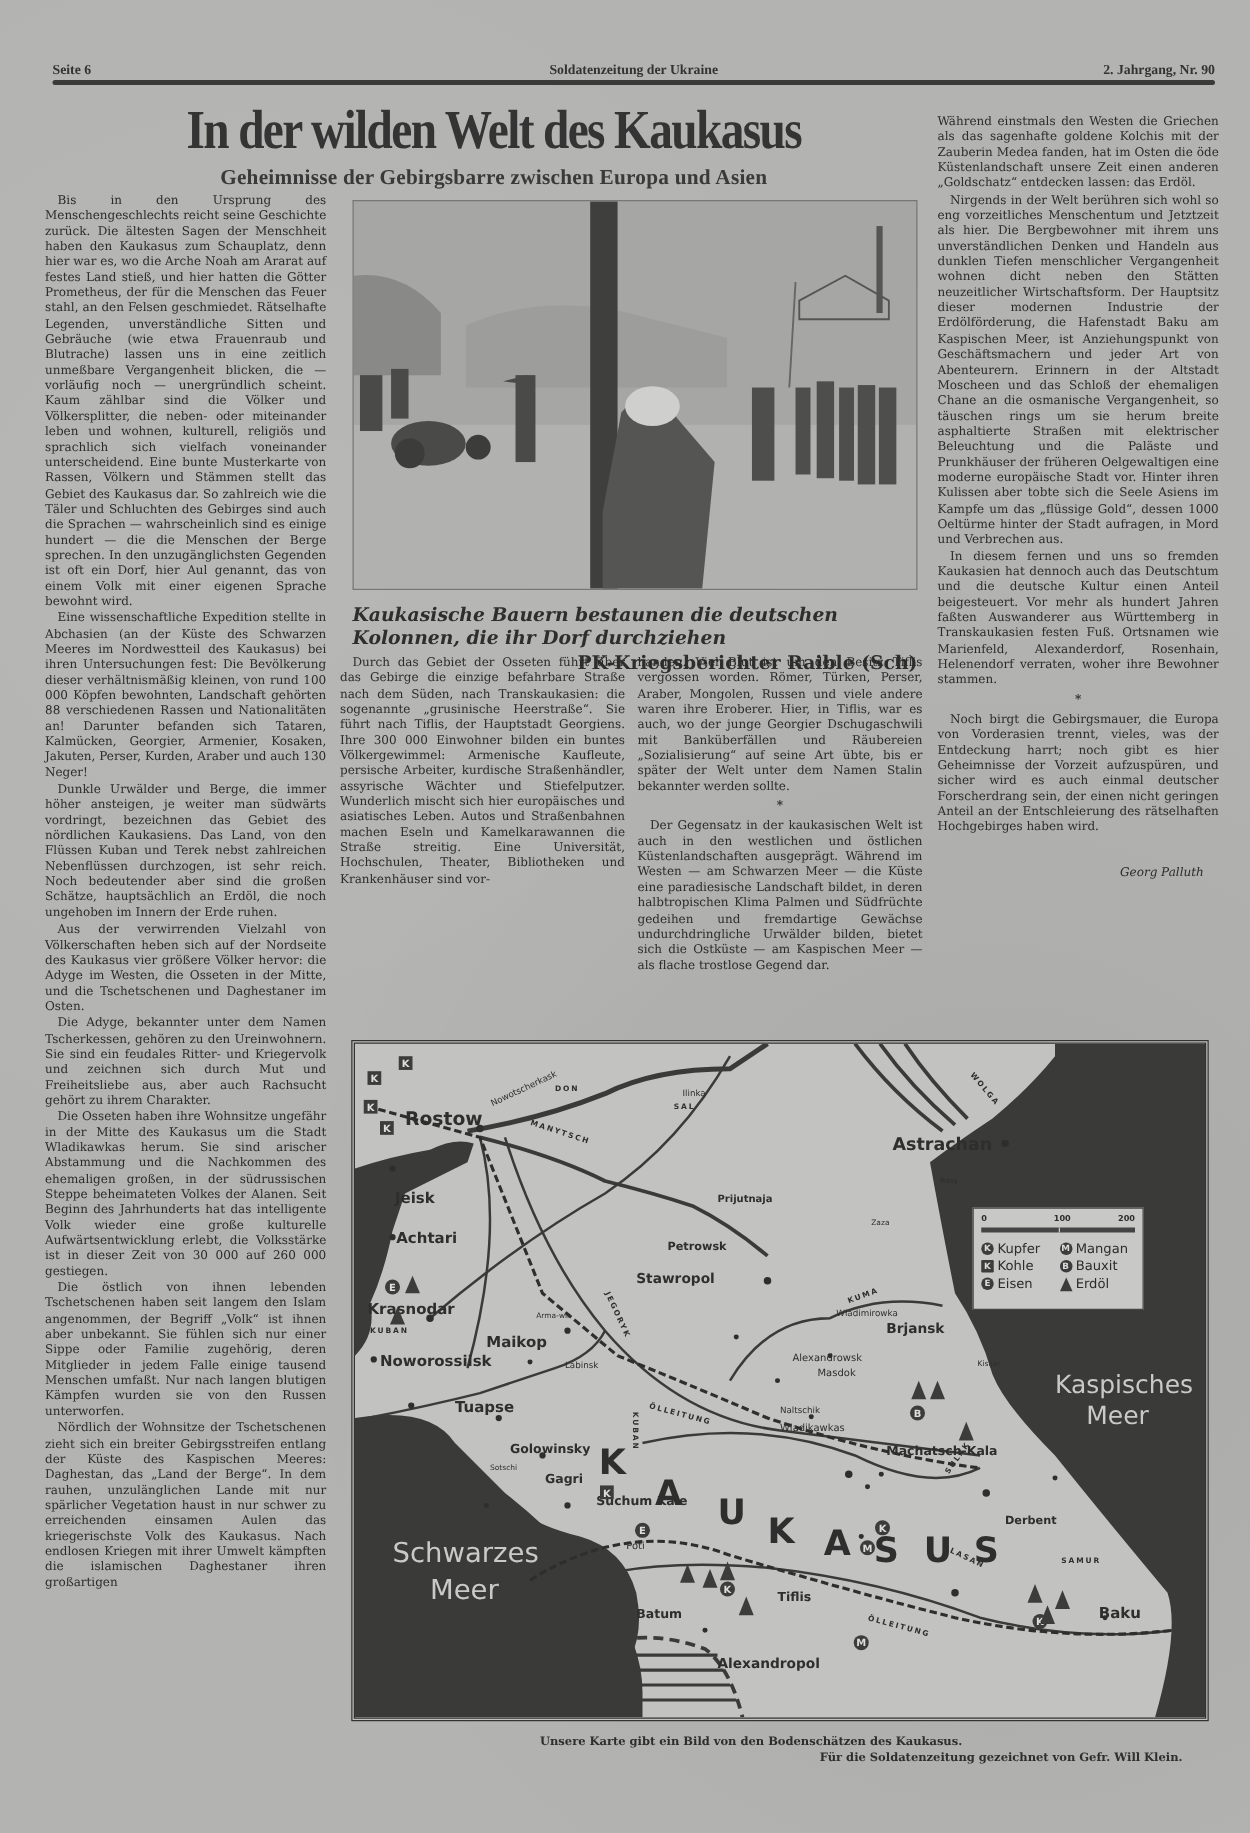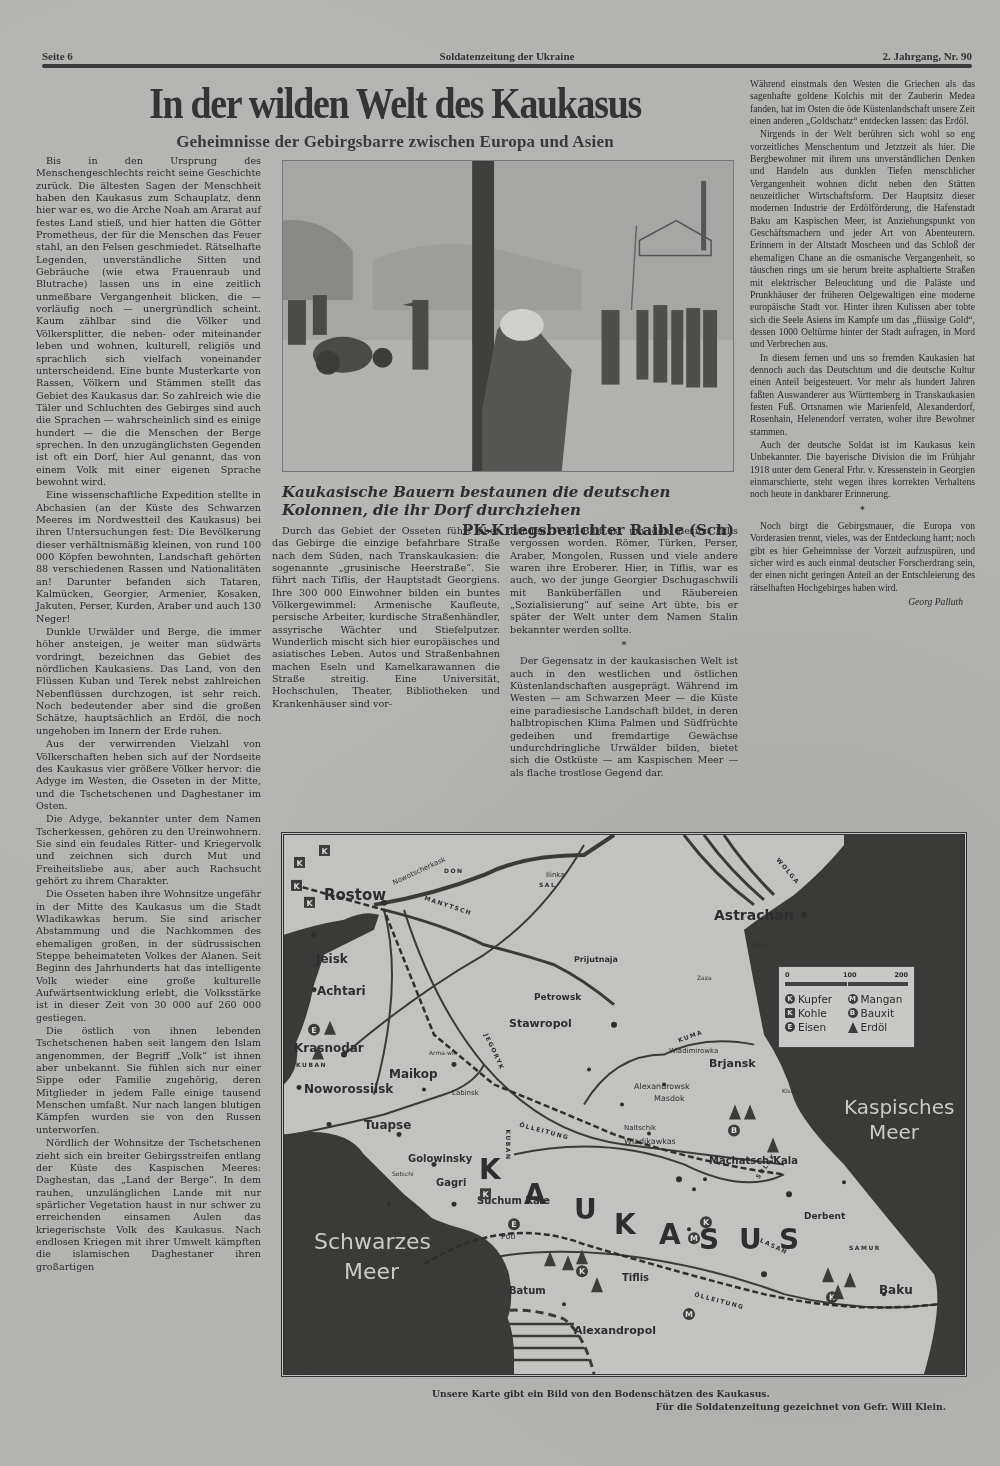--- a/index.html
+++ b/index.html
@@ -48,22 +48,22 @@
       font-family: "DejaVu Serif", serif;
       font-size: 9.6px; line-height: 12.35px;
       text-align: justify; hyphens: manual; color: #2b2b2b;
     }
     .col p { text-indent: 10px; margin-bottom: 1px; }
     .col p.noindent { text-indent: 0; }
     .col .separator { text-align: center; text-indent: 0; margin: 3px 0 4px; font-weight: bold; }
     .col-1 { left: 36px; top: 155px; width: 225px; height: 1260px; }
     .col-2 { left: 272px; top: 525px; width: 228px; height: 280px; }
     .col-3 { left: 510px; top: 525px; width: 228px; height: 280px; }
-    .col-4 { left: 750px; top: 78px; width: 225px; height: 720px; font-family: Liberation Serif, serif; }
-    .signature { text-align: right; font-style: italic; margin-top: 2px; padding-right: 12px; }
+    .col-4 { left: 750px; top: 92px; width: 225px; height: 720px; }
+    .signature { text-align: right; font-style: italic; margin-top: 24px; padding-right: 12px; }
     
     .photo {
       position: absolute; left: 282px; top: 160px; width: 452px; height: 312px;
       background: linear-gradient(180deg, #8f8f8d 0%, #a3a3a1 30%, #b0b0ae 55%, #9e9e9c 100%);
       overflow: hidden; border: 1px solid #777;
     }
     .photo svg { width: 100%; height: 100%; display: block; }
     .photo-caption {
       position: absolute; left: 282px; top: 483px; width: 452px;
       font-family: "DejaVu Serif", serif; font-size: 15px; color: #2e2e2e;
@@ -181,21 +181,20 @@
 <div class="col col-3">
   <p class="noindent">handen. Viel Blut ist um den Besitz Tiflis vergossen worden. Römer, Türken, Perser, Araber, Mongolen, Russen und viele andere waren ihre Eroberer. Hier, in Tiflis, war es auch, wo der junge Georgier Dschugaschwili mit Banküberfällen und Räubereien „Sozialisierung“ auf seine Art übte, bis er später der Welt unter dem Namen Stalin bekannter werden sollte.</p>
   <div class="separator">*</div>
   <p>Der Gegensatz in der kaukasischen Welt ist auch in den westlichen und östlichen Küstenlandschaften ausgeprägt. Während im Westen — am Schwarzen Meer — die Küste eine paradiesische Landschaft bildet, in deren halbtropischen Klima Palmen und Südfrüchte gedeihen und fremdartige Gewächse undurchdringliche Urwälder bilden, bietet sich die Ostküste — am Kaspischen Meer — als flache trostlose Gegend dar.</p>
 </div>
 
 <div class="col col-4">
   <p class="noindent">Während einstmals den Westen die Griechen als das sagenhafte goldene Kolchis mit der Zauberin Medea fanden, hat im Osten die öde Küstenlandschaft unsere Zeit einen anderen „Goldschatz“ entdecken lassen: das Erdöl.</p>
   <p>Nirgends in der Welt berühren sich wohl so eng vorzeitliches Menschentum und Jetztzeit als hier. Die Bergbewohner mit ihrem uns unverständlichen Denken und Handeln aus dunklen Tiefen menschlicher Vergangenheit wohnen dicht neben den Stätten neuzeitlicher Wirtschaftsform. Der Hauptsitz dieser modernen Industrie der Erdölförderung, die Hafenstadt Baku am Kaspischen Meer, ist Anziehungspunkt von Geschäftsmachern und jeder Art von Abenteurern. Erinnern in der Altstadt Moscheen und das Schloß der ehemaligen Chane an die osmanische Vergangenheit, so täuschen rings um sie herum breite asphaltierte Straßen mit elektrischer Beleuchtung und die Paläste und Prunkhäuser der früheren Oelgewaltigen eine moderne europäische Stadt vor. Hinter ihren Kulissen aber tobte sich die Seele Asiens im Kampfe um das „flüssige Gold“, dessen 1000 Oeltürme hinter der Stadt aufragen, in Mord und Verbrechen aus.</p>
   <p>In diesem fernen und uns so fremden Kaukasien hat dennoch auch das Deutschtum und die deutsche Kultur einen Anteil beigesteuert. Vor mehr als hundert Jahren faßten Auswanderer aus Württemberg in Transkaukasien festen Fuß. Ortsnamen wie Marienfeld, Alexanderdorf, Rosenhain, Helenendorf verraten, woher ihre Bewohner stammen.</p>
-  <p>Auch der deutsche Soldat ist im Kaukasus kein Unbekannter. Die bayerische Division die im Frühjahr 1918 unter dem General Frhr. v. Kressenstein in Georgien einmarschierte, steht wegen ihres korrekten Verhaltens noch heute in dankbarer Erinnerung.</p>
   <div class="separator">*</div>
   <p>Noch birgt die Gebirgsmauer, die Europa von Vorderasien trennt, vieles, was der Entdeckung harrt; noch gibt es hier Geheimnisse der Vorzeit aufzuspüren, und sicher wird es auch einmal deutscher Forscherdrang sein, der einen nicht geringen Anteil an der Entschleierung des rätselhaften Hochgebirges haben wird.</p>
   <div class="signature">Georg Palluth</div>
 </div>
 
 <div class="map">
   <svg viewBox="0 0 680 540" preserveAspectRatio="none">
 
     <path d="M0 250 Q20 230 10 200 L0 190 Z M0 300 Q60 290 80 320 L120 360 Q170 400 200 440 Q230 480 230 520 L230 540 L0 540 Z" fill="#3a3a38"></path>
     <path d="M0 300 Q70 300 95 340 Q120 380 180 395 Q215 405 225 440 Q235 490 200 515 Q160 525 120 520 Q60 525 0 540 Z" fill="#3a3a38"></path>

